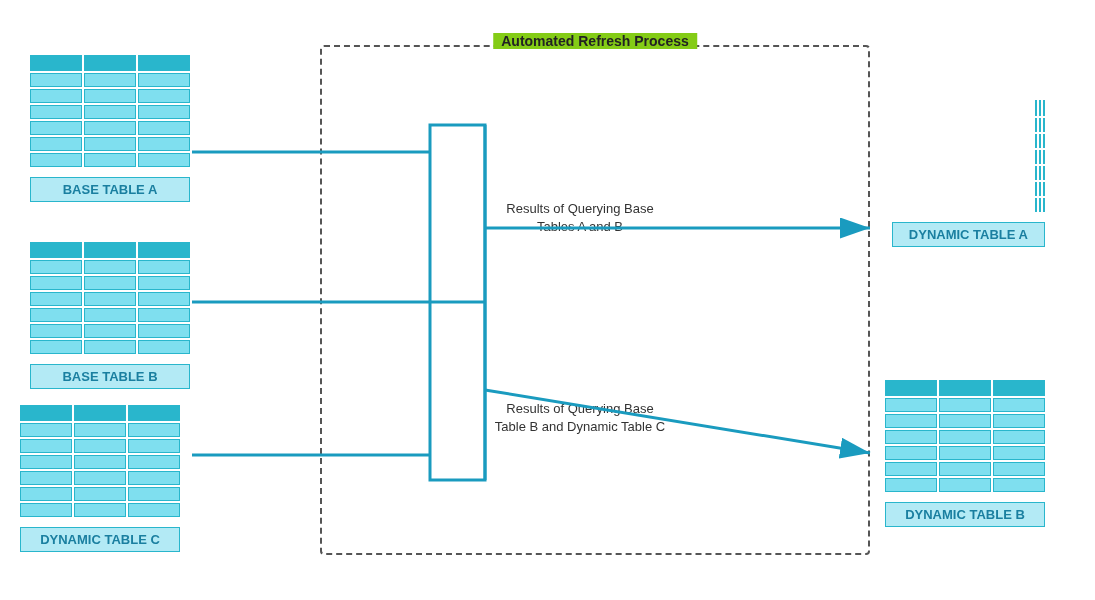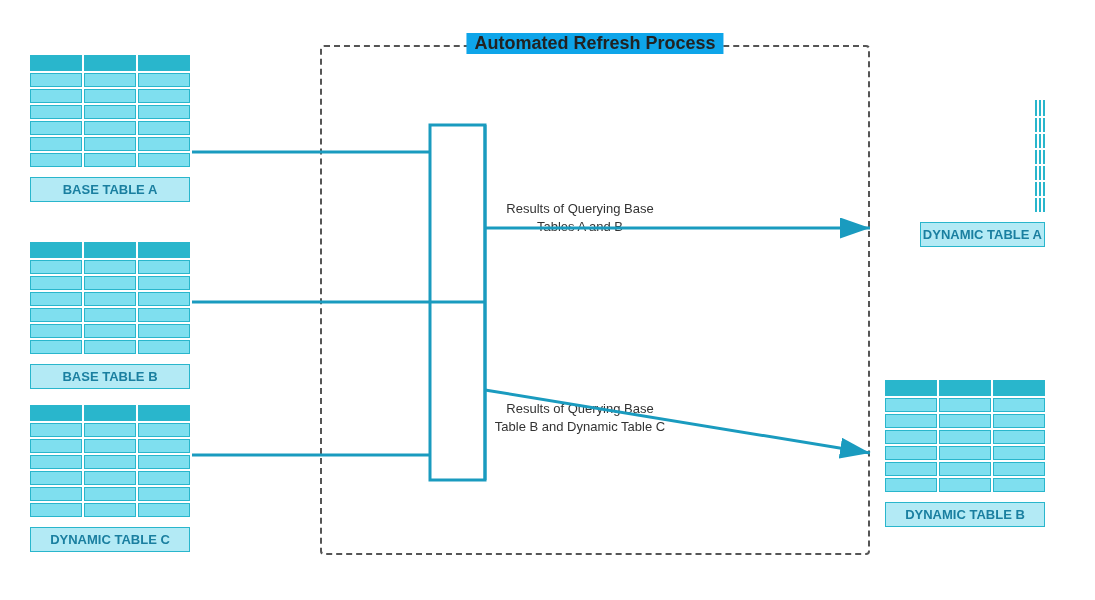--- a/index.html
+++ b/index.html
@@ -45,40 +45,40 @@
       height: 16px;
     }
 
     .table-label {
       text-align: center;
       font-weight: bold;
       font-size: 13px;
       color: #1a7fa0;
       margin-top: 4px;
       background: #b3eaf5;
-      padding: 4px 2px;
+      padding: 4px 16px;
       border: 1px solid #29b6cc;
     }
 
     
     .dashed-box {
       position: absolute;
       border: 2px dashed #555;
       border-radius: 4px;
     }
 
     .dashed-box-title {
       position: absolute;
       top: -14px;
       left: 50%;
       transform: translateX(-50%);
-      background: #0ea5e9;
+      background: #84cc16;
       padding: 0 8px;
       font-weight: bold;
-      font-size: 18px;
+      font-size: 14px;
       color: #222;
       white-space: nowrap;
     }
 
     
     .arrows-svg {
       position: absolute;
       top: 0;
       left: 0;
       width: 1095px;
@@ -147,21 +147,21 @@
       <div class="table-cell"></div>
         <div class="table-cell"></div>
         <div class="table-cell"></div>
       <div class="table-cell"></div>
         <div class="table-cell"></div>
         <div class="table-cell"></div>
     </div>
     <div class="table-label">BASE TABLE B</div>
   </div>
 
-  <div class="table-widget" style="left: 30px; top: 405px;">
+  <div class="table-widget" style="left: 20px; top: 405px;">
     <div class="table-grid">
       <div class="table-cell header"></div>
         <div class="table-cell header"></div>
         <div class="table-cell header"></div>
       <div class="table-cell"></div>
         <div class="table-cell"></div>
         <div class="table-cell"></div>
       <div class="table-cell"></div>
         <div class="table-cell"></div>
         <div class="table-cell"></div>

